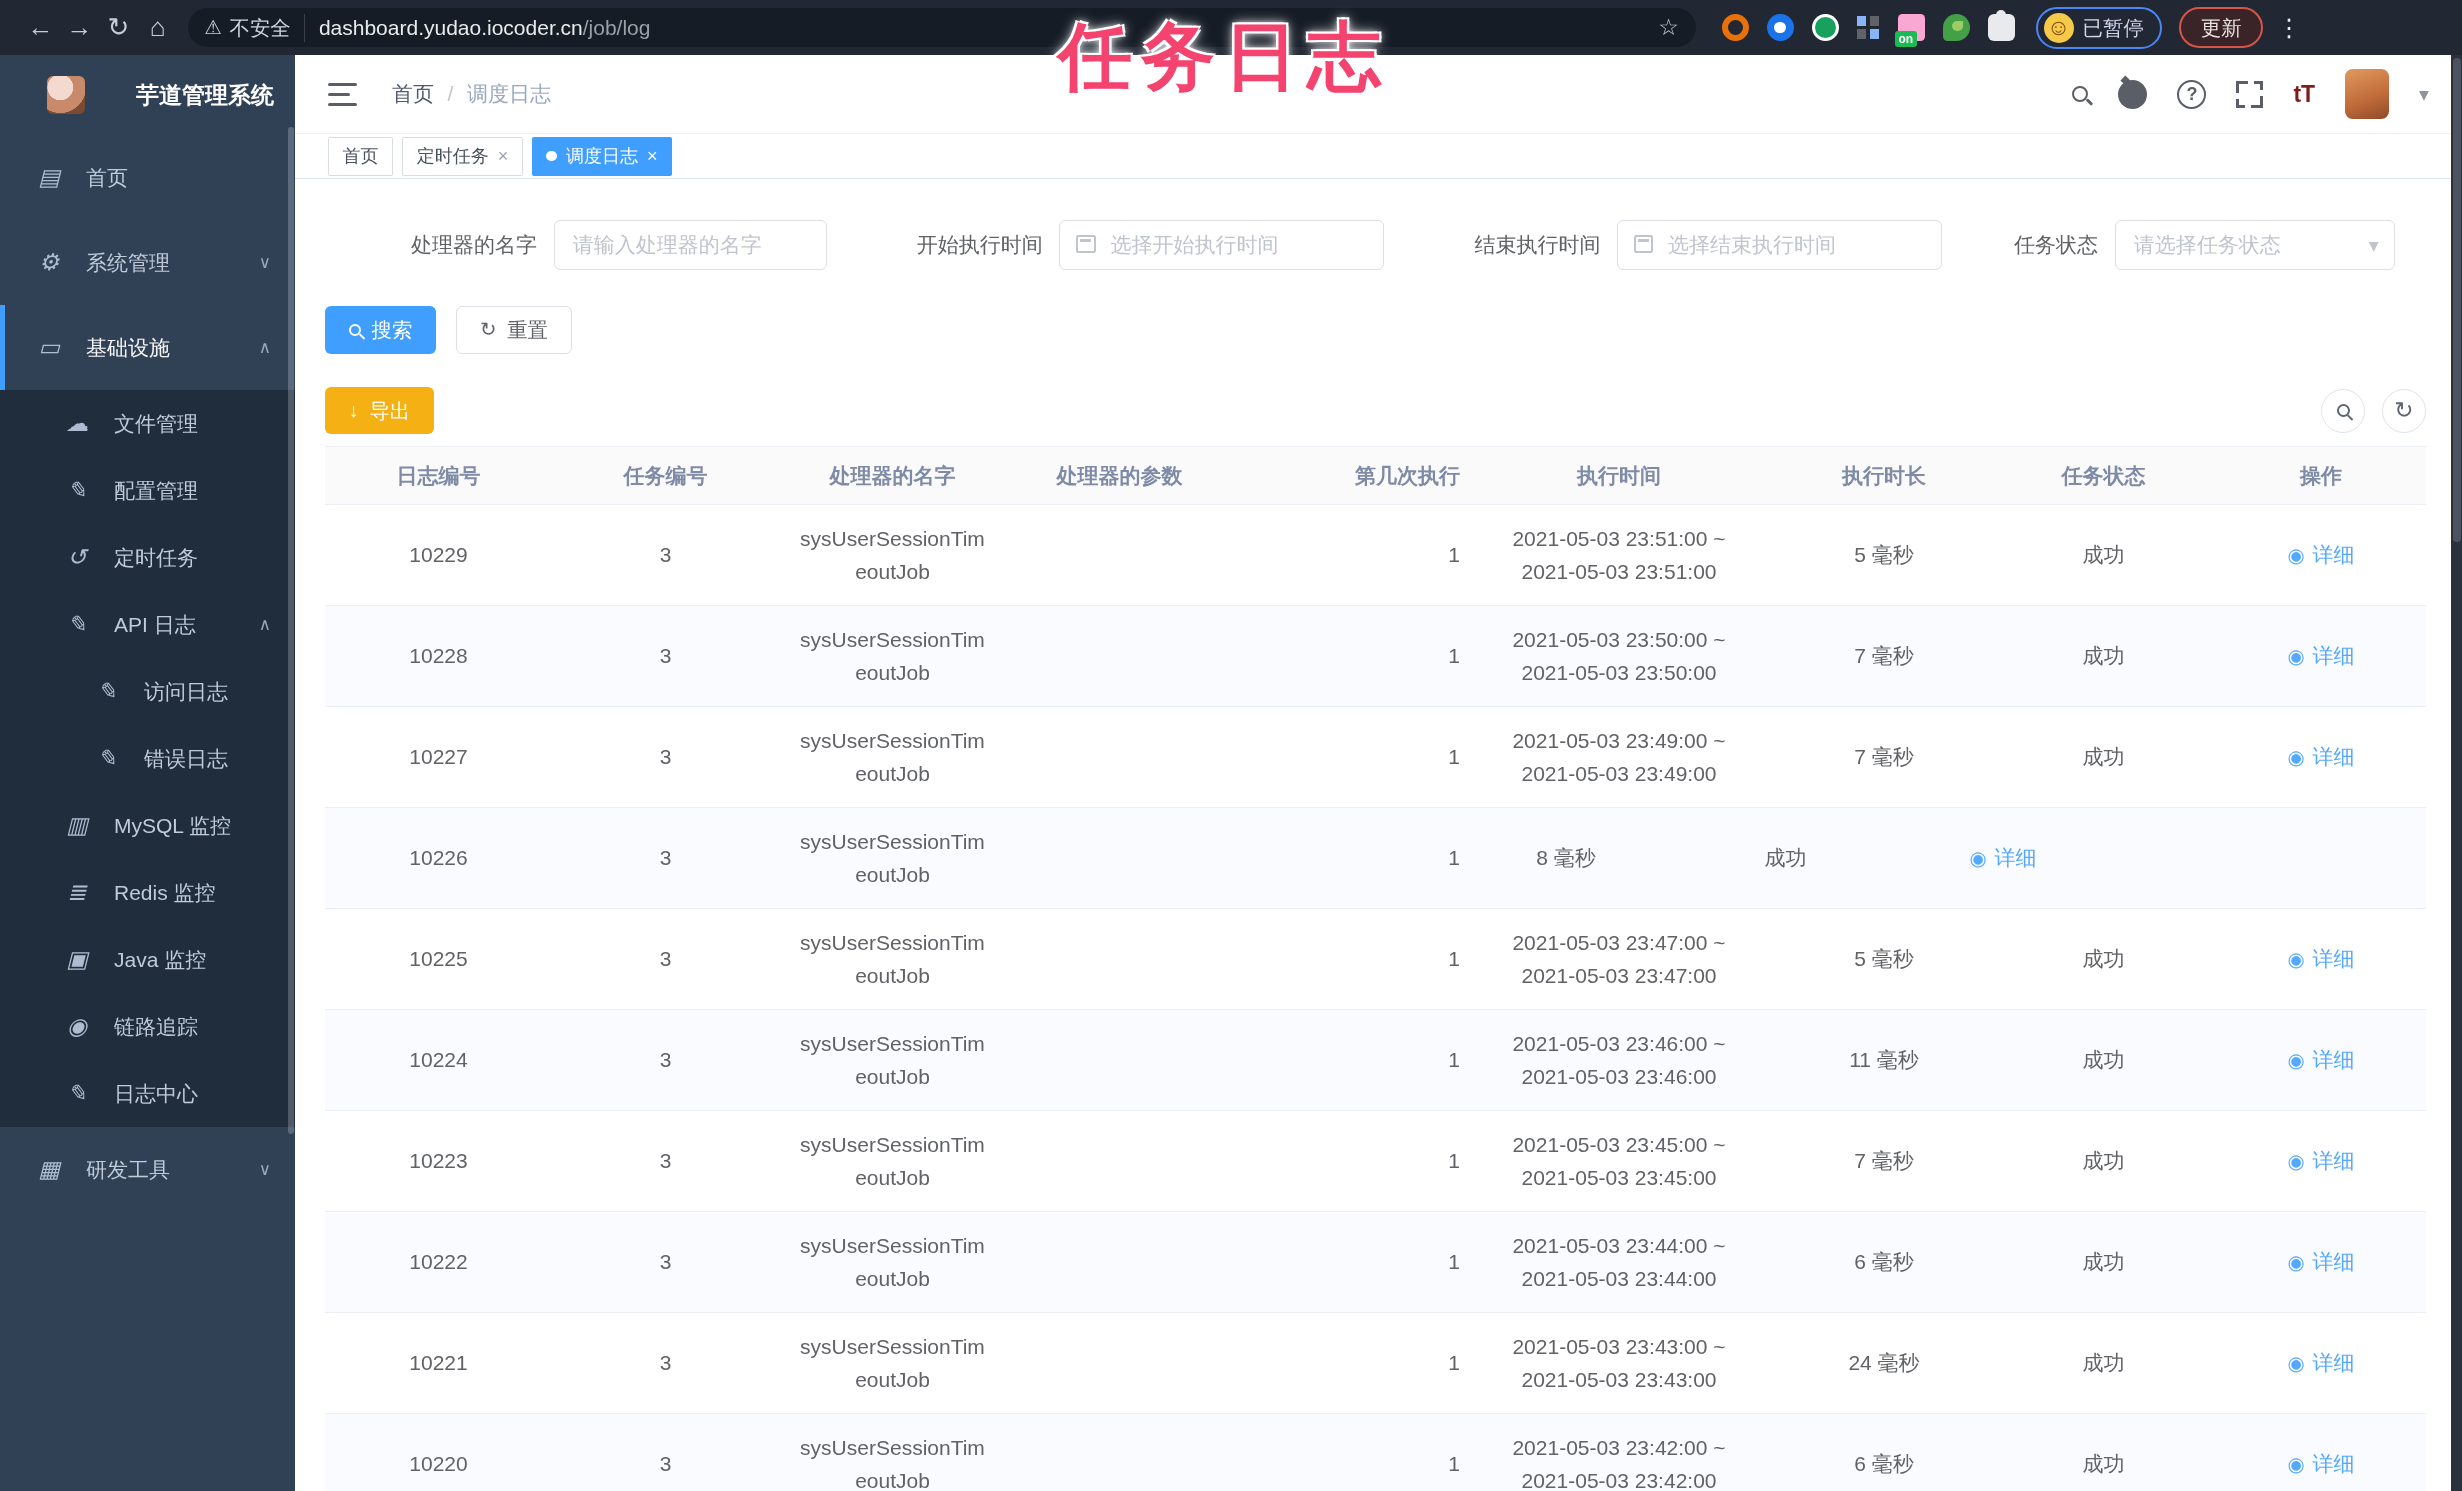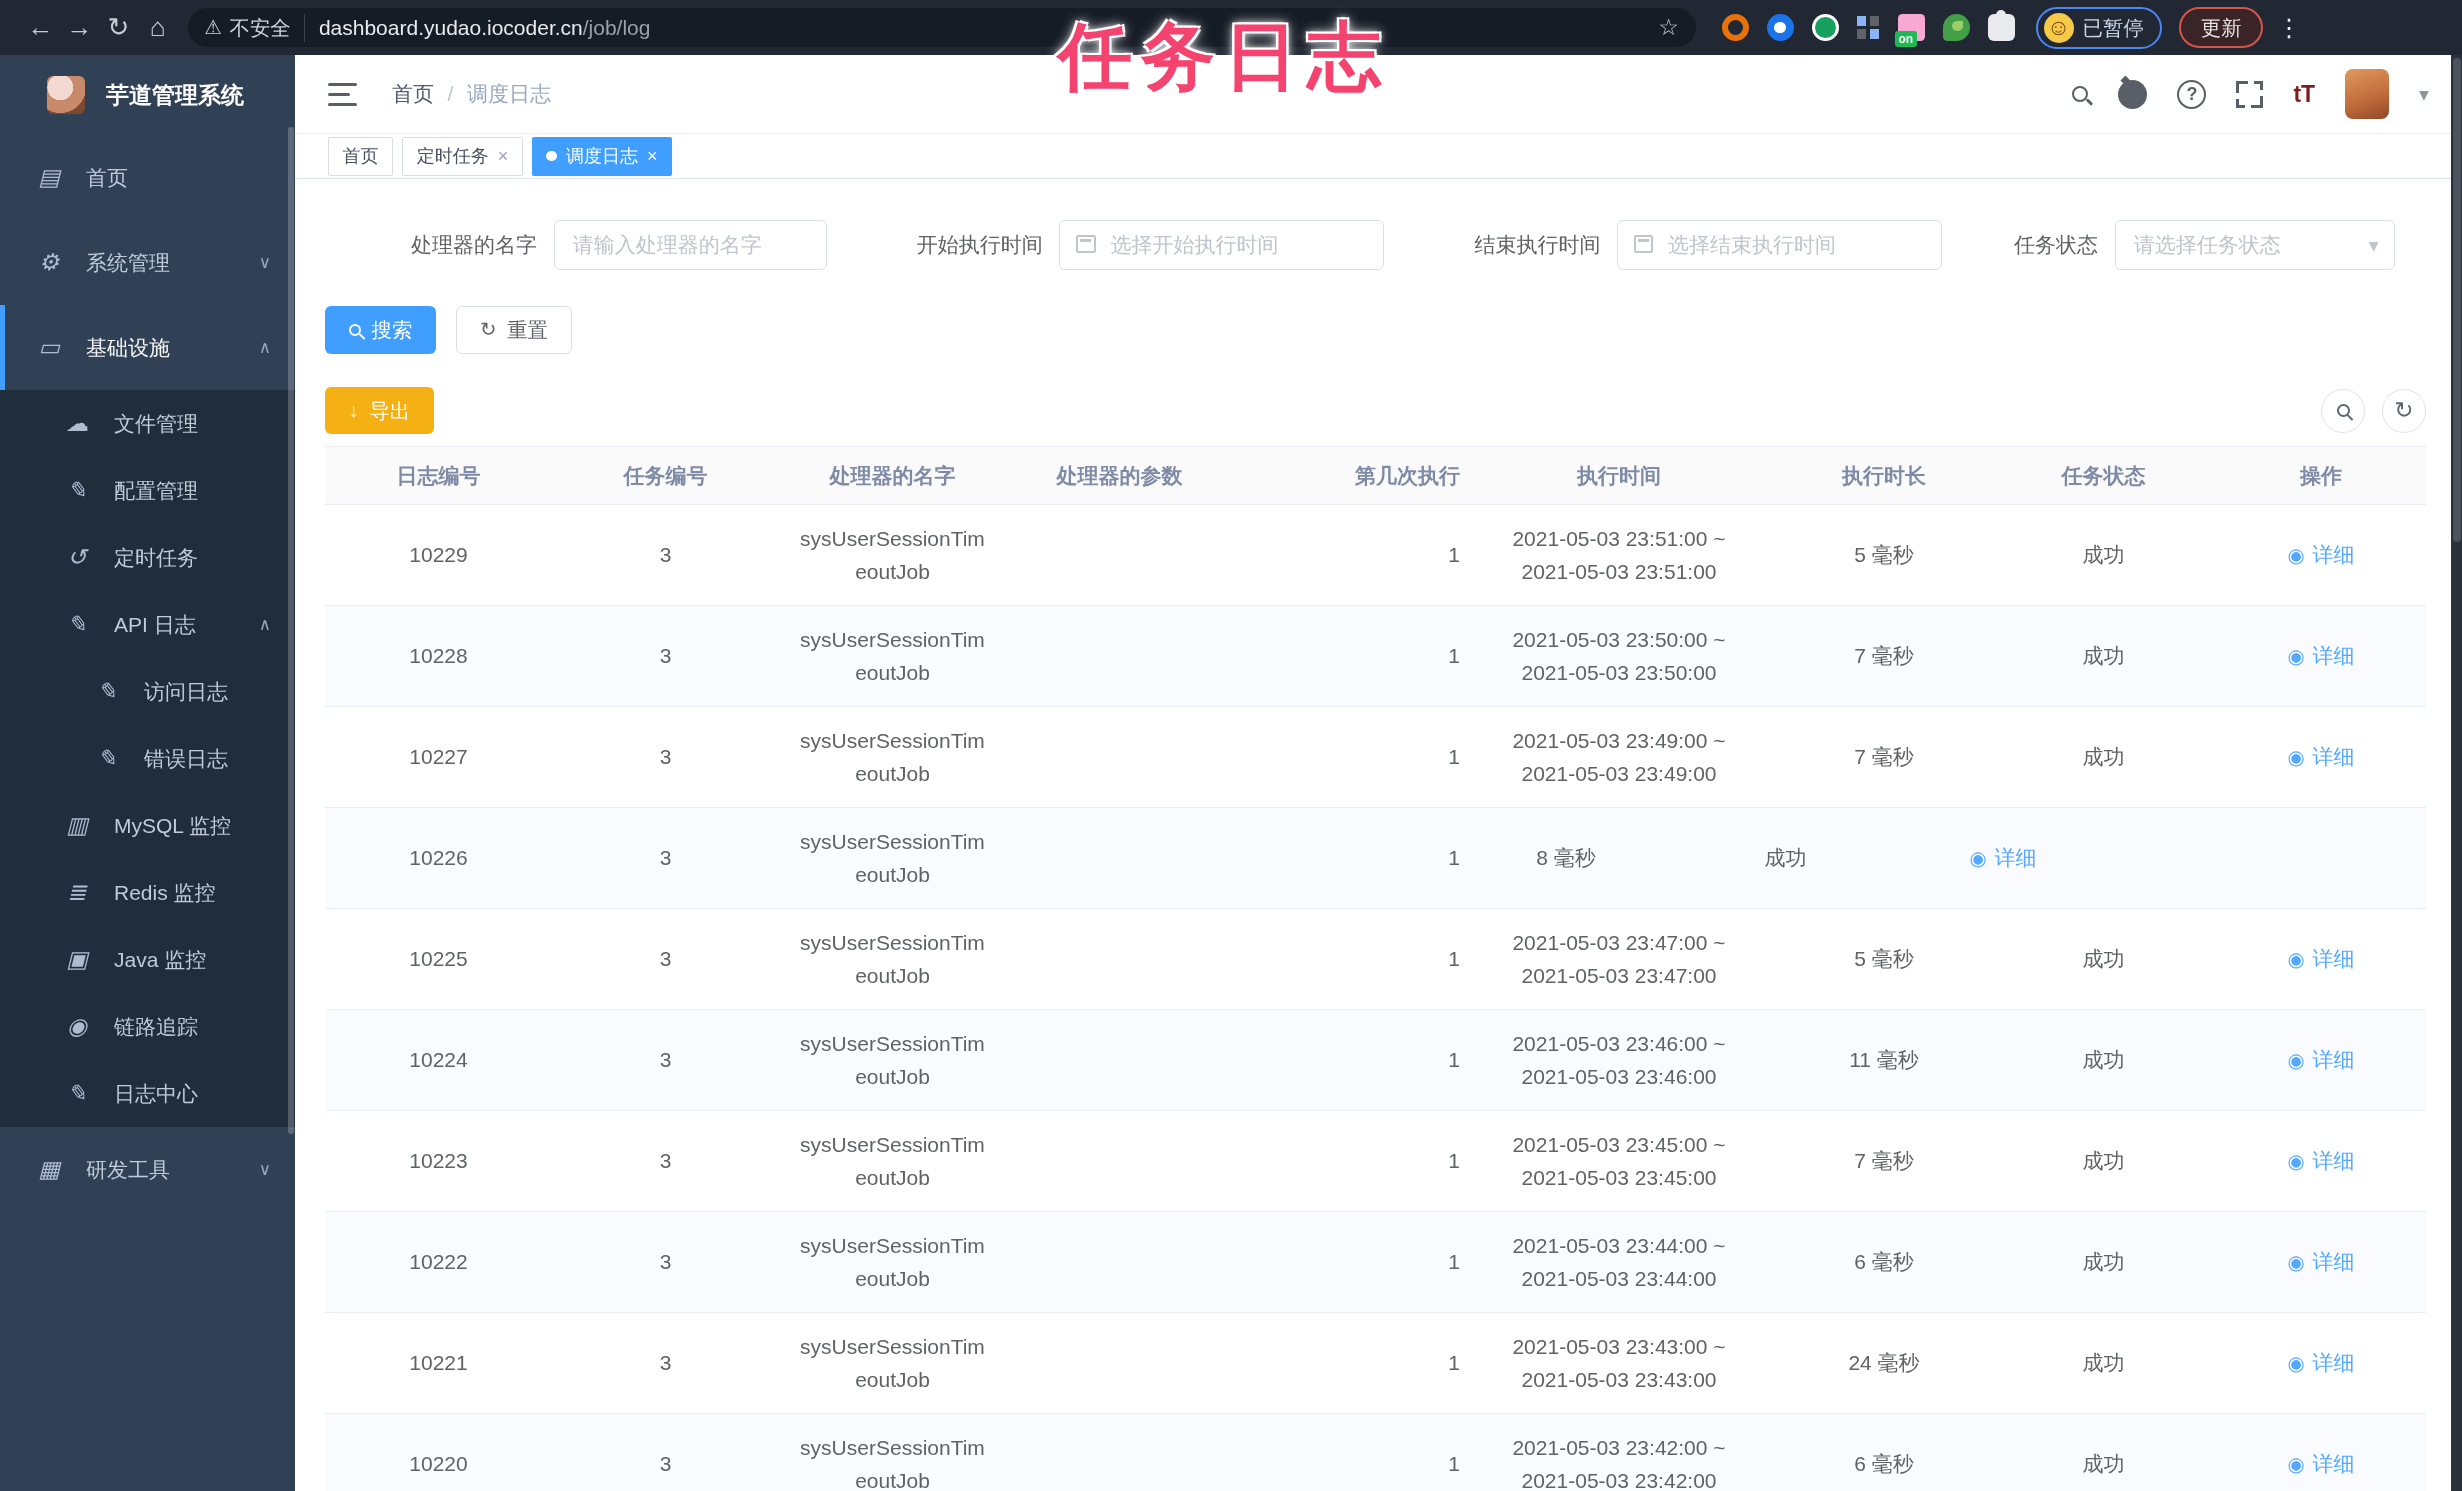--- a/index.html
+++ b/index.html
@@ -49,21 +49,21 @@
   .annotation { position:absolute; left:1058px; top:7.6px; z-index:99; font-size:74px; font-weight:700;
     letter-spacing:9px; color:var(--annotation,#f4436e); pointer-events:none;
     text-shadow:2.3px 2.3px 0 #fff,-2.3px -2.3px 0 #fff,2.3px -2.3px 0 #fff,-2.3px 2.3px 0 #fff,0 0 7.6px #fff,0 0 13.6px #fff; }
 
   
   .sidebar { position:absolute; left:0; top:55px; width:295px; bottom:0;
     background:var(--sidebar_bg,#304156); color:#bfcbd9; overflow:hidden; }
   .logo-row { height:80px; display:flex; align-items:center; padding-left:47px; gap:21px; }
   .logo-img { width:38px; height:38px; border-radius:6px; flex:none;
     background:radial-gradient(circle at 35% 30%, #f4d9d0 0 35%, #c98a6b 36% 70%, #7a4a33 71%); }
-  .logo-title { color:#fff; font-size:23px; font-weight:700; white-space:nowrap; }
+  .logo-title { color:#fff; font-size:23px; font-weight:700; white-space:nowrap;margin-left:30px; }
   .menu-item { position:relative; display:flex; align-items:center; cursor:pointer; }
   .menu-item.lvl0 { height:85px; padding-left:33px; }
   .menu-item.lvl1 { height:67px; padding-left:61px; }
   .menu-item.lvl2 { height:67px; padding-left:91px; }
   .mi { width:32px; font-size:23px; color:#aebcd0; text-align:center; flex:none; }
   .ml { margin-left:21px; font-size:21px; white-space:nowrap; }
   .chev { position:absolute; right:24px; font-size:16.7px; color:#9aa7b9; }
   .menu-item.active-parent::before { content:""; position:absolute; left:0; top:0; bottom:0;
     width:5.3px; background:var(--accent,#409eff); }
   .submenu { background:var(--submenu_bg,#1f2d3d); }

